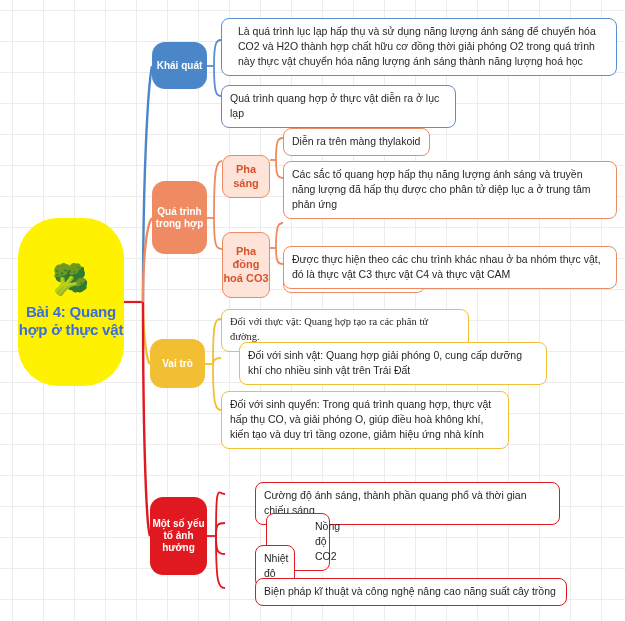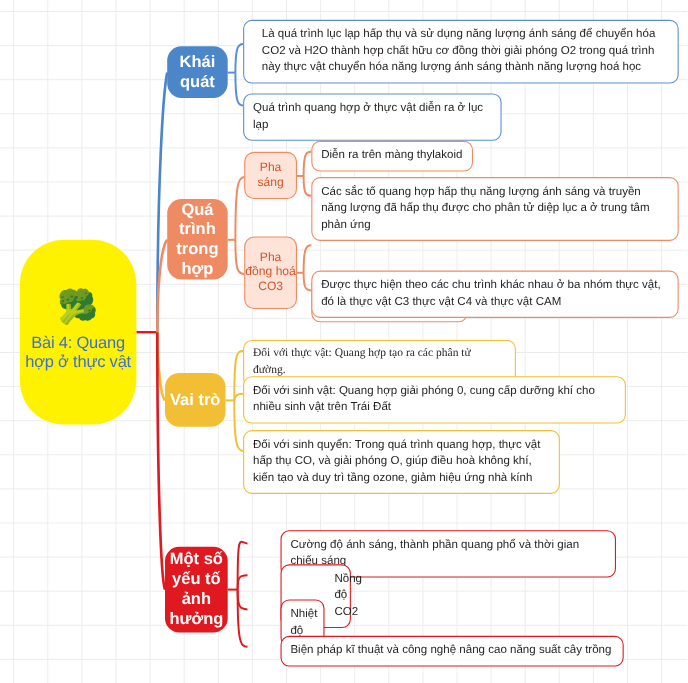--- a/index.html
+++ b/index.html
@@ -51,50 +51,51 @@
     gap: 4px;
     z-index: 5;
   }
   .root-icon {
     font-size: 30px;
     line-height: 1;
     margin-bottom: 4px;
   }
   .root-label {
     color: #3b6fd4;
-    font-weight: normal;
+    font-weight: bold;
     font-size: 15px;
     line-height: 1.22;
     letter-spacing: -0.2px;
   }
 
   
   .branch {
     border-radius: 13px;
     color: #ffffff;
     font-weight: bold;
-    font-size: 15px;
+    font-size: 10px;
     line-height: 1.2;
     z-index: 4;
   }
   .branch-blue   { left: 152px; top: 42px;  width: 55px; height: 47px;  background: #4a86c8; }
   .branch-orange { left: 152px; top: 181px; width: 55px; height: 73px;  background: #ef8b62; }
   .branch-yellow { left: 150px; top: 339px; width: 55px; height: 49px;  background: #f2bf34; }
   .branch-red    { left: 150px; top: 497px; width: 57px; height: 78px;  background: #e0181f; }
 
   
   .subnode {
     border-radius: 9px;
     background: #fde3d8;
     border: 1.6px solid #ef8b62;
     color: #d8532a;
-    font-weight: normal;
+    font-weight: bold;
     font-size: 11px;
     line-height: 1.22;
     z-index: 4;
+    margin-top: 17px;
   }
   .sub-phasang { left: 222px; top: 138px; width: 48px; height: 43px; }
   .sub-phatoi  { left: 222px; top: 215px; width: 48px; height: 66px; }
 
   
   .leaf {
     position: absolute;
     box-sizing: border-box;
     background: #ffffff;
     border-radius: 8px;
@@ -113,25 +114,25 @@
   
   .lf-kq1 { left: 221px; top: 18px;  width: 396px; padding-left: 16px; }
   .lf-kq2 { left: 221px; top: 85px;  width: 235px; }
 
   .lf-ps1 { left: 283px; top: 128px; width: 147px; }
   .lf-ps2 { left: 283px; top: 161px; width: 334px; }
   .lf-pt1 { left: 283px; top: 213px; width: 142px; margin-top: 37px; }
   .lf-pt2 { left: 283px; top: 246px; width: 334px; }
 
   .lf-vt1 { left: 221px; top: 309px; width: 248px; font-family: Liberation Serif, serif; }
-  .lf-vt2 { left: 221px; top: 342px; width: 348px; }
+  .lf-vt2 { left: 239px; top: 342px; width: 308px; }
   .lf-vt3 { left: 221px; top: 391px; width: 288px; }
 
   .lf-yt1 { left: 225px; top: 482px; width: 305px; }
-  .lf-yt2 { left: 225px; top: 513px; width: 64px; padding-left: 48px; }
+  .lf-yt2 { left: 236px; top: 513px; width: 64px; padding-left: 48px; }
   .lf-yt3 { left: 225px; top: 545px; width: 40px; }
   .lf-yt4 { left: 225px; top: 578px; width: 312px; }
 </style>
 </head>
 <body>
 
 <div id="canvas">
 
   <svg id="connectors" viewBox="0 0 625 621" xmlns="http://www.w3.org/2000/svg">
 

